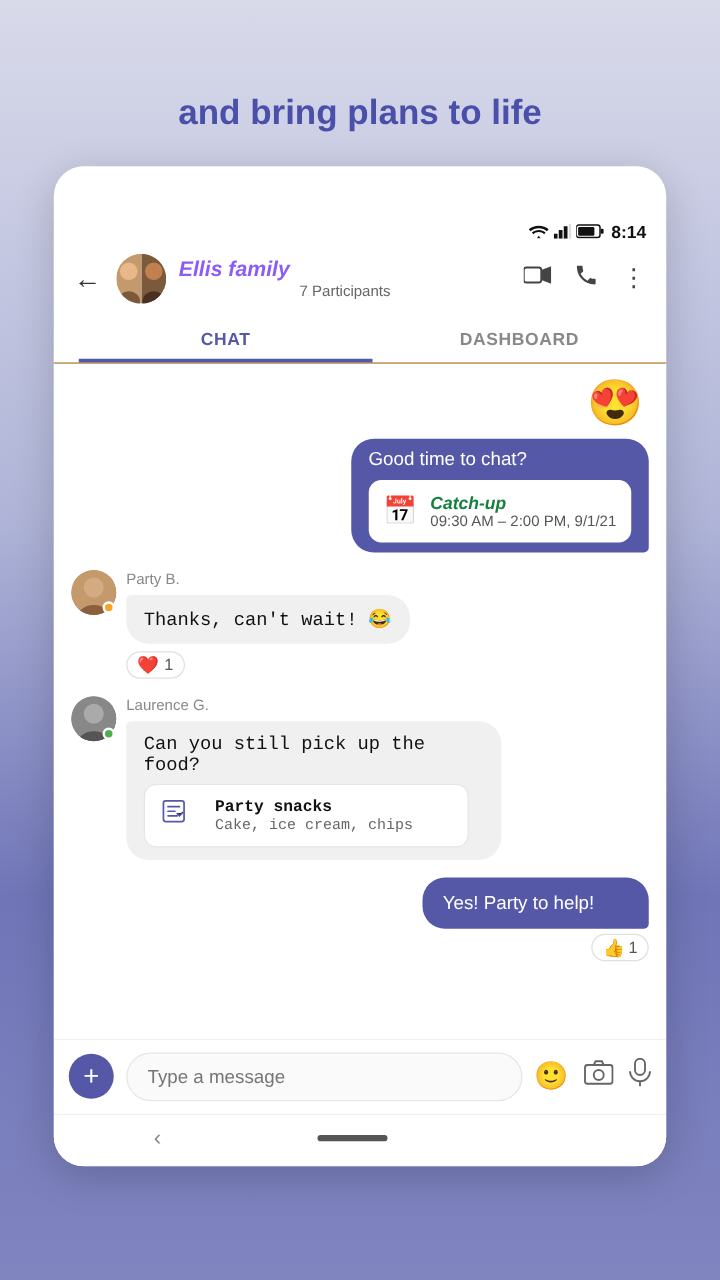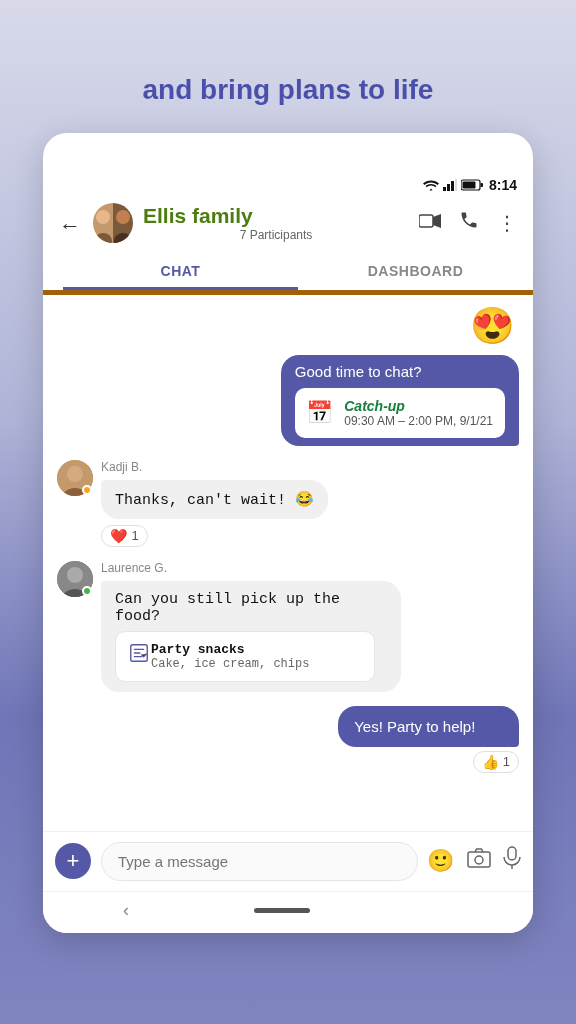--- a/index.html
+++ b/index.html
@@ -92,44 +92,45 @@
       grid-template-columns: 1fr 1fr;
     }
     .avatar-piece {
       width: 100%;
       height: 100%;
     }
     .group-info {
       flex: 1;
     }
     .group-name {
-      font-size: 21px;
+      font-size: 17px;
       font-weight: 700;
-      color: #4d7c0f;
+      color: #8b5cf6;
+      font-style: italic;
     }
     .group-participants {
       font-size: 12px;
       color: #666;
       text-align: center;
     }
     .header-actions {
       display: flex;
       gap: 18px;
       align-items: center;
     }
     .header-icon {
       font-size: 20px;
       color: #444;
       cursor: pointer;
     }
 
     
     .tabs {
       display: flex;
-      border-bottom: 5px solid #a16207;
+      border-bottom: 1px solid #a16207;
       padding-left: 20px;
     }
     .tab {
       flex: 1;
       text-align: center;
       padding: 10px 0 8px;
       font-size: 14px;
       font-weight: 600;
       color: #888;
       cursor: pointer;
@@ -267,21 +268,21 @@
 
     
     .task-card {
       background: #fff;
       border: 1px solid #e5e5e5;
       border-radius: 10px;
       padding: 10px 12px;
       margin-top: 6px;
       display: flex;
       align-items: center;
-      gap: 1px;
+      gap: 22px;
       max-width: 260px;
     }
     .task-icon { font-size: 20px; color: #5558a6; }
     .task-title { font-size: 13px; font-weight: 700; color: #111; }
     .task-sub { font-size: 12px; color: #666; }
 
     
     .msg-out-wrap {
       align-self: flex-end;
       display: flex;
@@ -475,21 +476,21 @@
           <div class="msg-avatar-inner avatar-kadji">
             <svg width="36" height="36" viewBox="0 0 36 36">
               <circle cx="18" cy="18" r="18" fill="#c49a6c"></circle>
               <circle cx="18" cy="14" r="8" fill="#d4aa80"></circle>
               <ellipse cx="18" cy="40" rx="14" ry="12" fill="#8b5e3c"></ellipse>
             </svg>
           </div>
           <div class="status-dot dot-orange"></div>
         </div>
         <div class="msg-content-wrap">
-          <div class="msg-sender">Kadji B.</div>
+          <div class="msg-sender">Party B.</div>
           <div class="msg-bubble">
             <span>Thanks, can't wait! 😂</span>
           </div>
           <div class="msg-reaction">
             <span class="reaction-emoji">❤️</span>
             <span class="reaction-count">1</span>
           </div>
         </div>
       </div>
 

